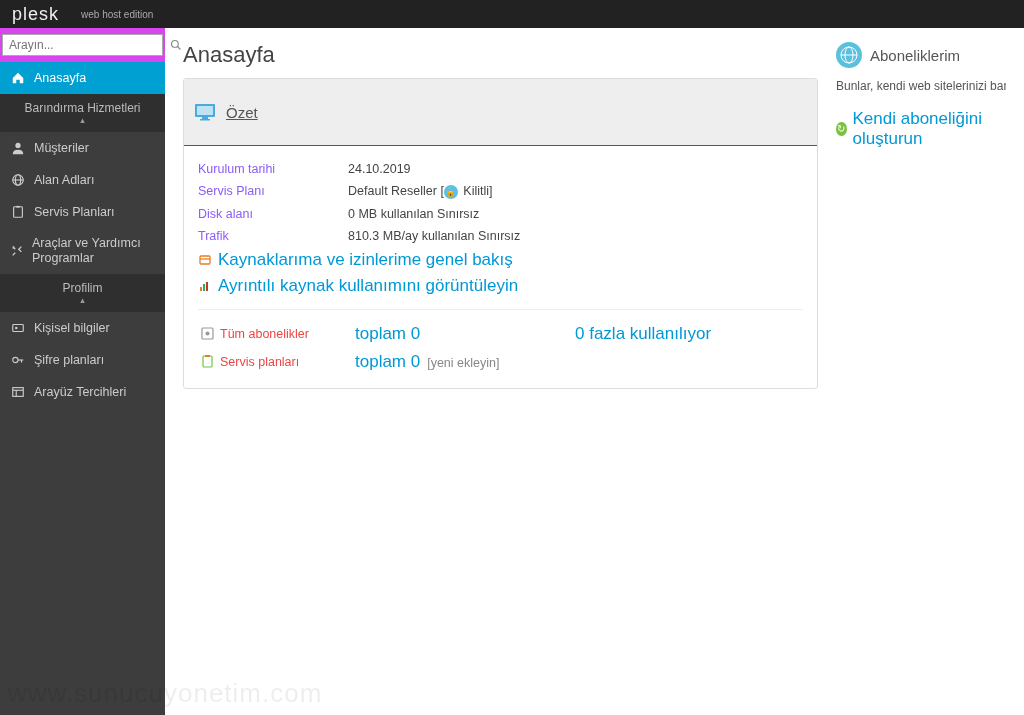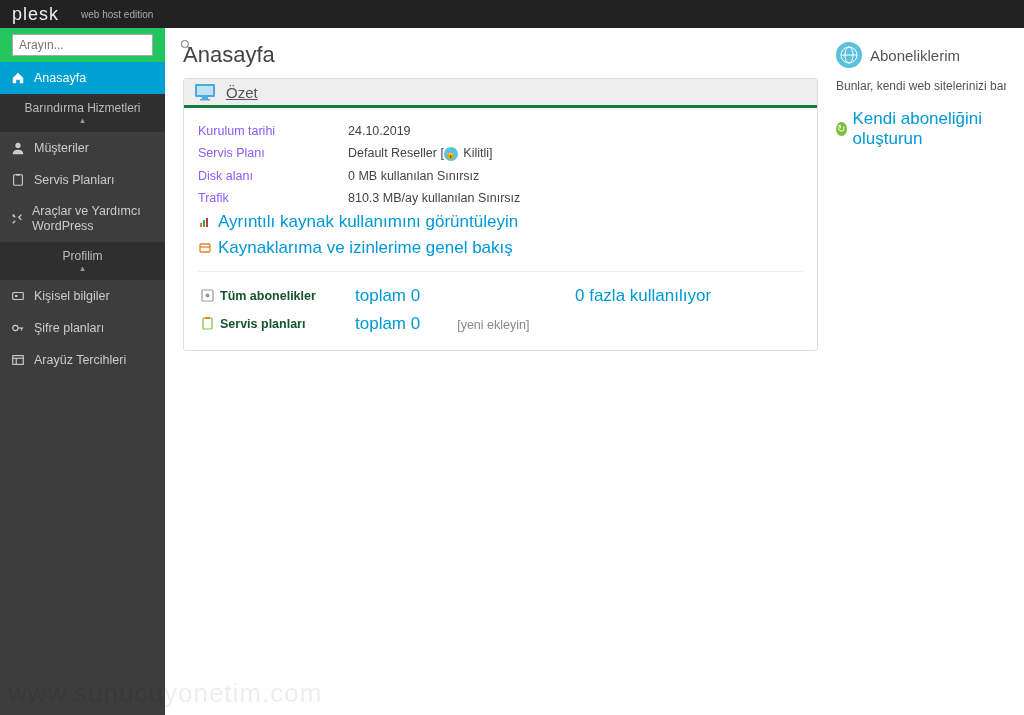--- a/index.html
+++ b/index.html
@@ -8,56 +8,56 @@
 
 .topbar { height: 28px; background: #222; color: #ccc; display: flex; align-items: center; padding: 0 12px; text-align: right; }
 .topbar .logo { font-size: 18px; letter-spacing: 1px; font-weight: 300; color: #eee; }
 .topbar .edition { font-size: 10px; margin-left: 22px; color: #aaa; }
 
 
 .layout { display: flex; height: calc(100% - 28px); }
 
 
 .sidebar { width: 165px; background: #3d3d3d; color: #ccc; display: flex; flex-direction: column; font-size: 12.5px; }
-.search-wrap { background: #22c55e; padding: 6px 12px; }
+.search-wrap { background: #d946ef; padding: 6px 2px; }
 .search-box { display: flex; align-items: center; background: #fff; border: 1px solid #aaa; height: 22px; }
 .search-box input { flex: 1; border: none; outline: none; font-size: 12px; padding: 0 6px; color: #555; background: transparent; }
 .search-box .sicon { width: 20px; text-align: center; color: #888; font-size: 12px; }
 
 .nav-item { display: flex; align-items: center; padding: 8px 10px; cursor: pointer; gap: 8px; }
 .nav-item.active { background: #00a0d2; color: #fff; }
 .nav-icon { width: 16px; height: 16px; display: inline-flex; align-items: center; justify-content: center; font-size: 13px; }
 .nav-section { background: #2f2f2f; color: #bbb; padding: 7px 10px; font-size: 12px; display:flex; justify-content: space-between; align-items:center; cursor:pointer;flex-direction:column; }
 .nav-section .chev { font-size: 9px; color:#999; }
 
 
 .main { flex: 1; padding: 14px 18px; overflow: hidden; display:flex; gap:18px; }
 .page-title { font-size: 22px; font-weight: 400; color: #444; margin-bottom: 10px; }
 .col-left { flex: 1; min-width:0; }
 .col-right { width: 170px; flex-shrink:0; }
 
 .panel { border: 1px solid #ddd; border-radius: 3px; margin-bottom: 14px; background:#fff; }
-.panel-header { background: #eee; padding: 4px 10px; display:flex; align-items:center; gap:10px; font-size:15px; color:#555; border-bottom:3px solid #15803d;text-decoration:underline; }
+.panel-header { background: #eee; padding: 24px 10px; display:flex; align-items:center; gap:10px; font-size:15px; color:#555; border-bottom:1px solid #15803d;text-decoration:underline; }
 .panel-header .phicon { width:22px; height:18px; display:inline-flex; align-items:center; justify-content:center; }
 .panel-body { padding: 12px 14px; }
 
 .info-row { display:flex; padding: 4px 0; font-size:12.5px; }
 .info-label { width: 150px; color:#8b5cf6; }
 .info-value { color:#444; }
 .lock-badge { display:inline-flex; align-items:center; justify-content:center; width:14px; height:14px; background:#59c0e8; border-radius:50%; color:#fff; font-size:9px; vertical-align:middle; margin-right:2px; }
 
 .link { color: #0098d7; text-decoration: none; cursor:pointer; font-size:17px; }
 .link-row { display:flex; align-items:center; gap:6px; padding:3px 0; }
 .link-row .li-icon { width:14px; height:14px; display:inline-flex; align-items:center; justify-content:center; }
 
 hr.sep { border:none; border-top:1px solid #eee; margin:10px 0; }
 
 .stat-row { display:flex; align-items:center; padding:4px 0; font-size:12.5px; }
 .stat-row .sr-icon { width:18px; display:inline-flex; align-items:center; justify-content:center; margin-right:4px; }
-.stat-row .sr-label { width:135px; font-weight:bold; color:#14532d; }
+.stat-row .sr-label { width:135px; font-weight:normal; color:#ef4444; }
 .stat-row .sr-total { width:220px; }
 .stat-row .sr-extra { color:#0098d7; }
 .muted { color:#888; }
 
 .side-panel-title { font-size:15px; color:#555; display:flex; align-items:center; gap:8px; margin-bottom:10px; }
 .side-panel-title .spicon { width:26px; height:26px; border-radius:50%; background:#5bc0de; display:inline-flex; align-items:center; justify-content:center; color:#fff; font-size:14px; }
 .side-text { font-size:12px; color:#555; line-height:1.4; margin-bottom:14px; white-space: nowrap; overflow:hidden; }
 .side-link { display:flex; align-items:center; gap:6px; }
 .side-link .slicon { width:14px; height:14px; border-radius:50%; background:#7ac142; display:inline-flex; align-items:center; justify-content:center; color:#fff; font-size:10px; }
 
@@ -106,41 +106,51 @@
     <div class="nav-item">
       <span class="nav-icon">
         <svg width="14" height="14" viewBox="0 0 16 16">
             <circle cx="8" cy="5" r="3" fill="#ccc"></circle>
             <path d="M2 15 Q2 10 8 10 Q14 10 14 15 Z" fill="#ccc"></path>
           </svg>
       </span>
       <span>Müşteriler</span>
     </div>
 
+    <div class="nav-item">
+      <span class="nav-icon">
+        <svg width="14" height="14" viewBox="0 0 16 16">
+            <circle cx="8" cy="8" r="6" fill="none" stroke="#ccc" stroke-width="1.3"></circle>
+            <ellipse cx="8" cy="8" rx="3" ry="6" fill="none" stroke="#ccc" stroke-width="1.3"></ellipse>
+            <line x1="2" y1="8" x2="14" y2="8" stroke="#ccc" stroke-width="1.3"></line>
+          </svg>
+      </span>
+      <span>Alan Adları</span>
+    </div>
 
 
     <div class="nav-item">
       <span class="nav-icon">
         <svg width="14" height="14" viewBox="0 0 16 16">
             <rect x="3" y="2" width="10" height="12" rx="1" fill="none" stroke="#ccc" stroke-width="1.3"></rect>
             <rect x="6" y="1" width="4" height="2" fill="#ccc"></rect>
           </svg>
       </span>
       <span>Servis Planları</span>
     </div>
 
     <div class="nav-item">
       <span class="nav-icon">
         <svg width="14" height="14" viewBox="0 0 16 16">
             <path d="M3 3 L6 6 M5 3 L3 5" stroke="#ccc" stroke-width="1.5" fill="none"></path>
             <path d="M13 3 L10 6 L13 9" stroke="#ccc" stroke-width="1.5" fill="none"></path>
             <line x1="6" y1="10" x2="3" y2="13" stroke="#ccc" stroke-width="1.5"></line>
           </svg>
       </span>
-      <span style="line-height:1.2;">Araçlar ve Yardımcı WordPress</span>
+      <span style="line-height:1.2;">Araçlar ve Yardımcı Programlar</span>
     </div>
 
 
     <div class="nav-section">
       <span>Profilim</span>
       <span class="chev">▴</span>
     </div>
 
     <div class="nav-item">
       <span class="nav-icon">
@@ -207,35 +217,35 @@
             <div class="info-value">0 MB kullanılan Sınırsız</div>
           </div>
           <div class="info-row">
             <div class="info-label">Trafik</div>
             <div class="info-value">810.3 MB/ay kullanılan Sınırsız</div>
           </div>
 
           <div class="link-row">
             <span class="li-icon">
               <svg width="12" height="12" viewBox="0 0 12 12">
+                  <rect x="1" y="2" width="10" height="8" rx="1" fill="none" stroke="#e67e22" stroke-width="1.3"></rect>
+                  <line x1="1" y1="5" x2="11" y2="5" stroke="#e67e22" stroke-width="1.3"></line>
+                </svg>
+            </span>
+            <a class="link">Kaynaklarıma ve izinlerime genel bakış</a>
+          </div>
+          <div class="link-row">
+            <span class="li-icon">
+              <svg width="12" height="12" viewBox="0 0 12 12">
                   <rect x="1" y="7" width="2" height="4" fill="#e67e22"></rect>
                   <rect x="4" y="4" width="2" height="7" fill="#27ae60"></rect>
                   <rect x="7" y="2" width="2" height="9" fill="#c0392b"></rect>
                 </svg>
             </span>
             <a class="link">Ayrıntılı kaynak kullanımını görüntüleyin</a>
-          </div>
-          <div class="link-row">
-            <span class="li-icon">
-              <svg width="12" height="12" viewBox="0 0 12 12">
-                  <rect x="1" y="2" width="10" height="8" rx="1" fill="none" stroke="#e67e22" stroke-width="1.3"></rect>
-                  <line x1="1" y1="5" x2="11" y2="5" stroke="#e67e22" stroke-width="1.3"></line>
-                </svg>
-            </span>
-            <a class="link">Kaynaklarıma ve izinlerime genel bakış</a>
           </div>
 
           <hr class="sep">
 
           <div class="stat-row">
             <span class="sr-icon">
               <svg width="13" height="13" viewBox="0 0 13 13">
                   <rect x="1" y="1" width="11" height="11" rx="1" fill="none" stroke="#999" stroke-width="1.2"></rect>
                   <circle cx="6.5" cy="6.5" r="2" fill="#999"></circle>
                 </svg>
@@ -247,21 +257,21 @@
           <div class="stat-row">
             <span class="sr-icon">
               <svg width="13" height="13" viewBox="0 0 13 13">
                   <rect x="2" y="1" width="9" height="11" rx="1" fill="none" stroke="#7ac142" stroke-width="1.2"></rect>
                   <rect x="4" y="0" width="5" height="2" fill="#e67e22"></rect>
                 </svg>
             </span>
             <span class="sr-label">Servis planları</span>
             <span class="sr-total">
               <a class="link">toplam 0</a>
-              &nbsp;<span class="muted" style="cursor:pointer;margin-left:30px;">[yeni ekleyin]</span>
+              &nbsp;<span class="muted" style="cursor:pointer;">[yeni ekleyin]</span>
             </span>
           </div>
         </div>
       </div>
     </div>
 
     <div class="col-right">
       <div class="side-panel-title">
         <span class="spicon">
           <svg width="18" height="18" viewBox="0 0 18 18">

